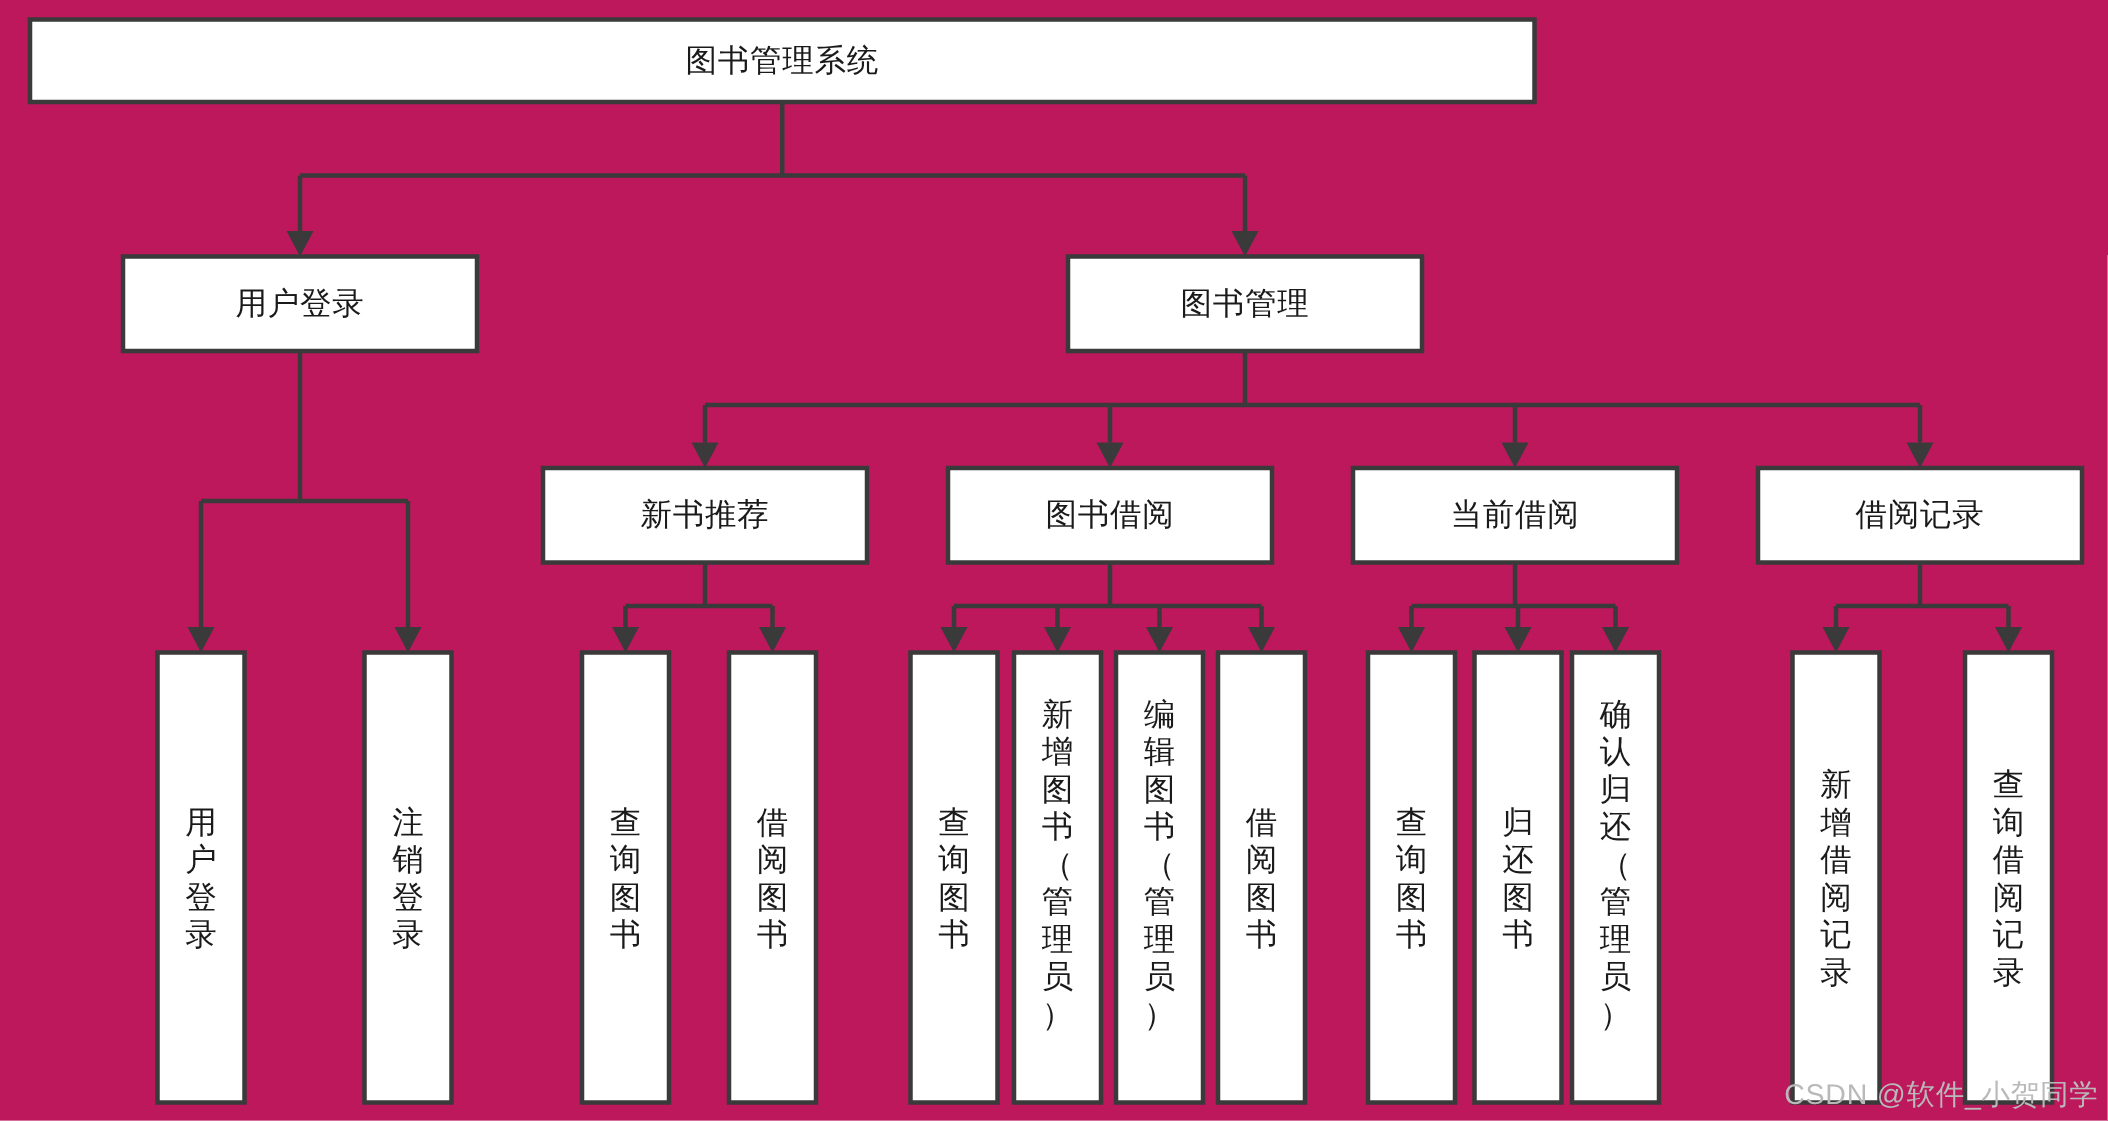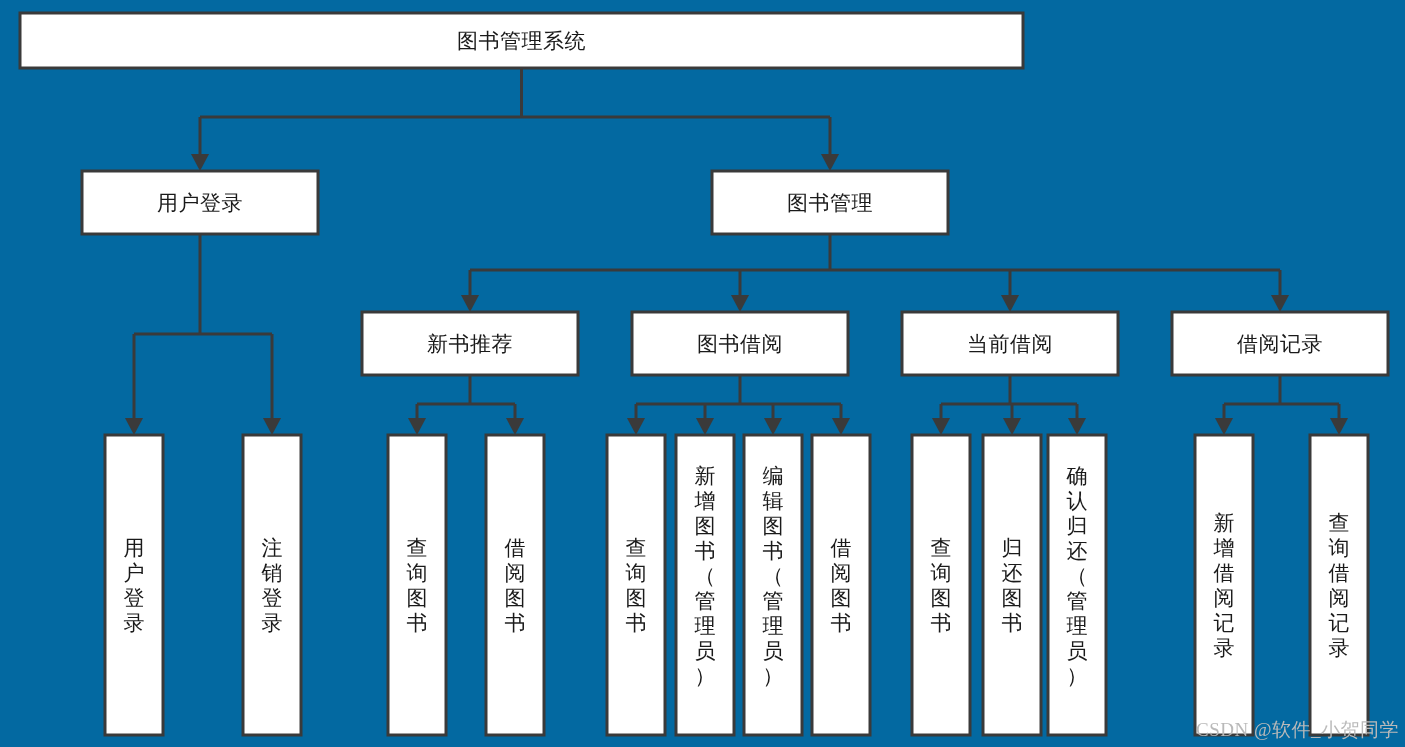--- a/index.html
+++ b/index.html
@@ -10,21 +10,21 @@
   body {
     width: 1405px;
     height: 747px;
     font-family: "DejaVu Sans", "Liberation Sans", sans-serif;
     overflow: hidden;
   }
   #diagram-root {
     position: relative;
     width: 1405px;
     height: 747px;
-    background: #0369a1;
+    background: #be185d;
   }
   svg.diagram {
     display: block;
     width: 1405px;
     height: 747px;
   }
   .node-rect {
     fill: #ffffff;
     stroke: #3a3a3a;
     stroke-width: 3;
@@ -51,21 +51,21 @@
     font-family: "DejaVu Sans", "Liberation Sans", sans-serif;
     font-size: 21px;
     fill: #1a1a1a;
     text-anchor: middle;
     letter-spacing: 0px;
   }
   .watermark {
     position: absolute;
     right: 6px;
     bottom: 4px;
-    font-family: Liberation Serif, serif;
+    font-family: Liberation Sans, sans-serif;
     font-size: 19px;
     color: #b9b9b9;
     white-space: nowrap;
     letter-spacing: 0.5px;
   }
 </style>
 </head>
 <body>
 
 <div id="diagram-root">

